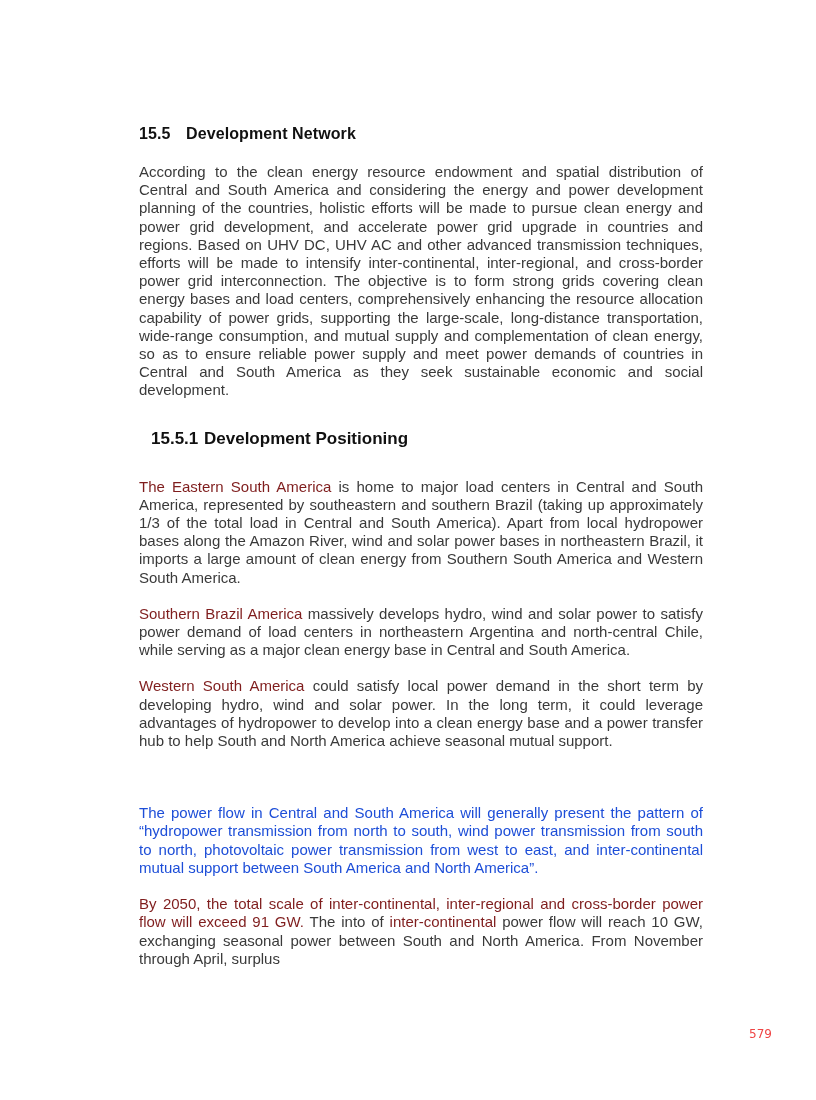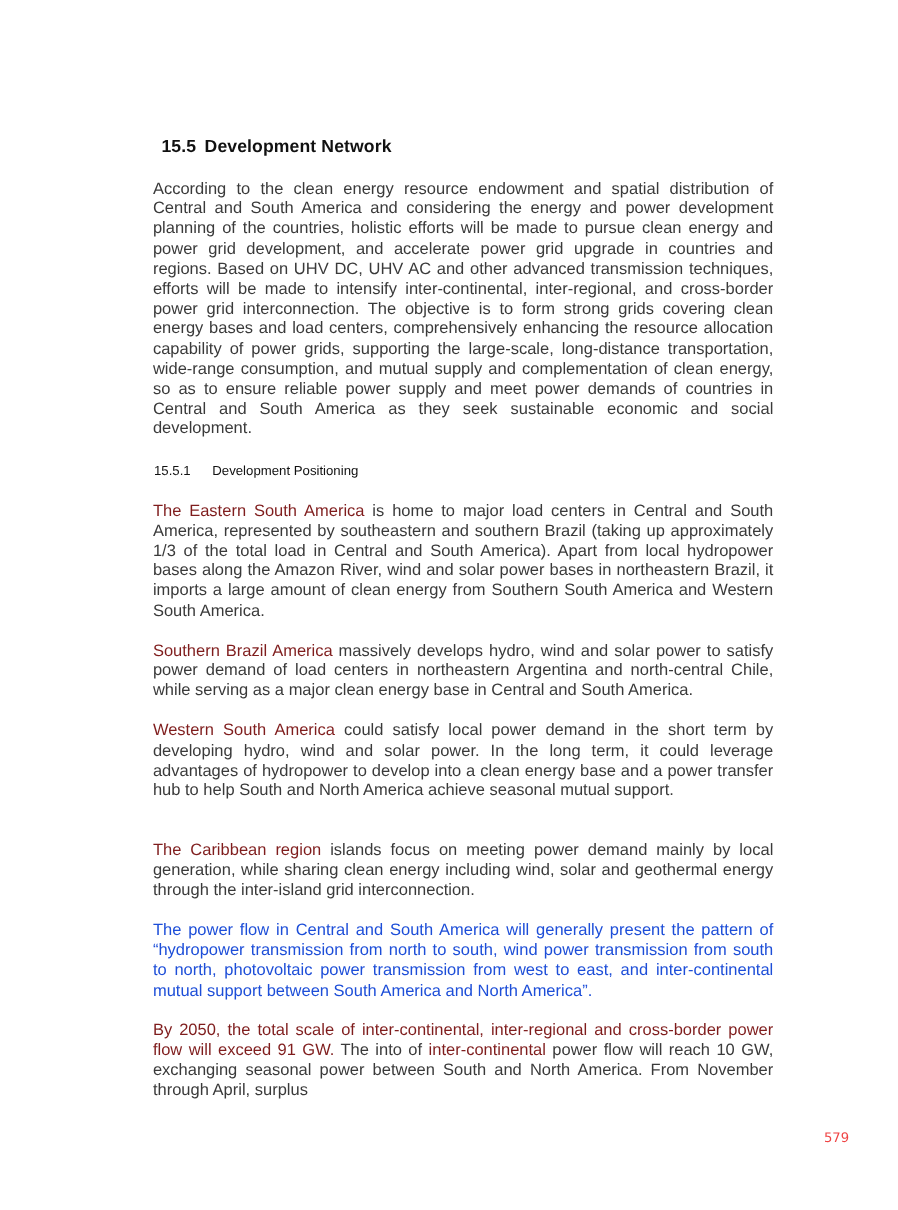--- a/index.html
+++ b/index.html
@@ -25,26 +25,25 @@
     margin: 0;
     font-size: 16px;
     font-weight: bold;
     color: #111;
     line-height: 20px;
     letter-spacing: 0.1px;
   }
   h2.section-title .num {
     display: inline-block;
     width: 47px;
-    text-align: center;
   }
   h3.subsection-title {
-    margin: 1px;
-    font-size: 12px;
-    font-weight: normal;
+    margin: 12px;
+    font-size: 17px;
+    font-weight: bold;
     color: #111;
     line-height: 18px;
   }
   h3.subsection-title .num {
     display: inline-block;
     width: 53px;
   }
   p {
     margin: 0;
     font-size: 15px;
@@ -99,21 +98,20 @@
 
   <div class="gap-para"></div>
 
   <p><span class="lead">Western South America</span><span> could satisfy local power demand in the short term by developing hydro, wind and solar power. In the long term, it could leverage advantages of hydropower to develop into a clean energy base and a power transfer hub to help South and North America achieve seasonal mutual support.</span></p>
 
   <div class="gap-para"></div>
 
 
   <div class="gap-para"></div>
 
-  <p><span class="lead">The Caribbean region</span><span> islands focus on meeting power demand mainly by local generation, while sharing clean energy including wind, solar and geothermal energy through the inter-island grid interconnection.</span></p>
 
   <div class="gap-para"></div>
 
   <p class="strong-para">The power flow in Central and South America will generally present the pattern of “hydropower transmission from north to south, wind power transmission from south to north, photovoltaic power transmission from west to east, and inter-continental mutual support between South America and North America”.</p>
 
   <div class="gap-para"></div>
 
   <p><span class="lead">By 2050, the total scale of inter-continental, inter-regional and cross-border power flow will exceed 91 GW.</span><span> The into of </span><span class="lead">inter-continental</span><span> power flow will reach 10 GW, exchanging seasonal power between South and North America. From November through April, surplus</span></p>
 
 </div>

